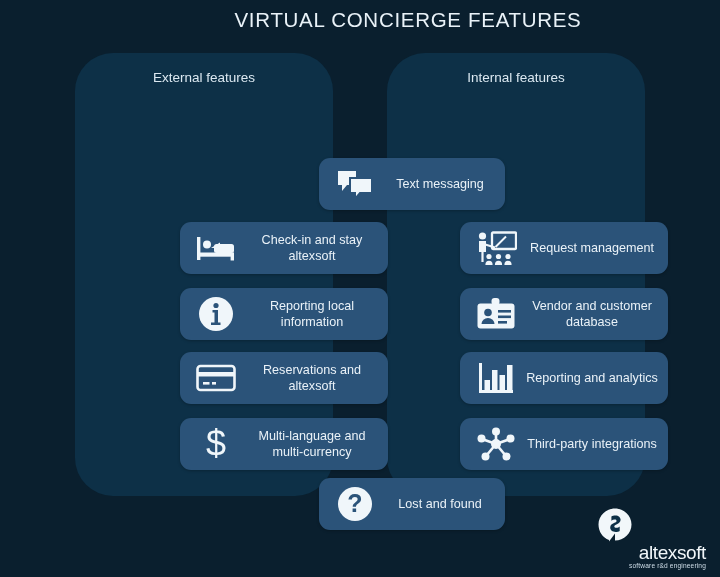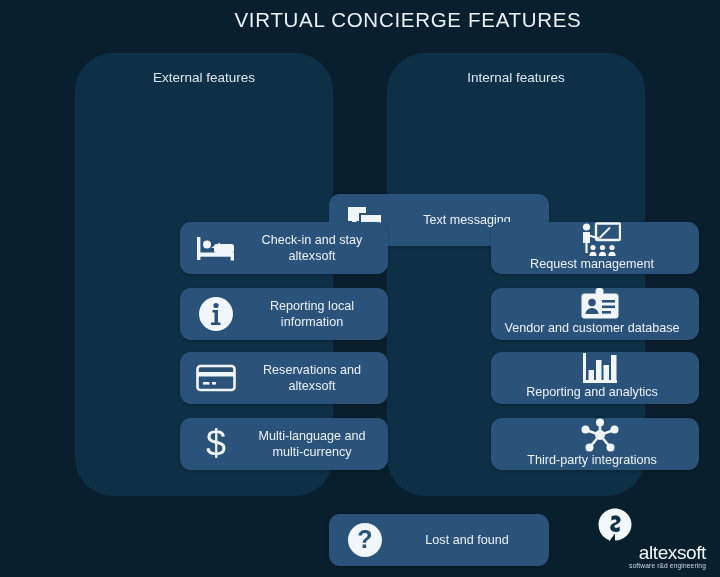--- a/index.html
+++ b/index.html
@@ -92,33 +92,32 @@
     padding: 0 8px 0 2px;
     font-weight: 400;
   }
 
   
   .col-card {
     width: 208px;
     height: 52px;
   }
   .col-left  { left: 105px; }
-  .col-right { left: 416px; flex-direction: column; }
+  .col-right { left: 385px; }
 
   .row-1 { top: 169px; }
   .row-2 { top: 235px; }
   .row-3 { top: 299px; }
   .row-4 { top: 365px; }
 
   
   .bridge-card {
-    width: 220px;
+    width: 186px;
     height: 52px;
-    left: 254px;
-    margin-top: 36px;
+    left: 244px;
   }
   .bridge-top    { top: 105px; }
   .bridge-bottom { top: 425px; }
 
   
   .logo {
     position: absolute;
     left: 594px;
     top: 508px;
     width: 112px;

